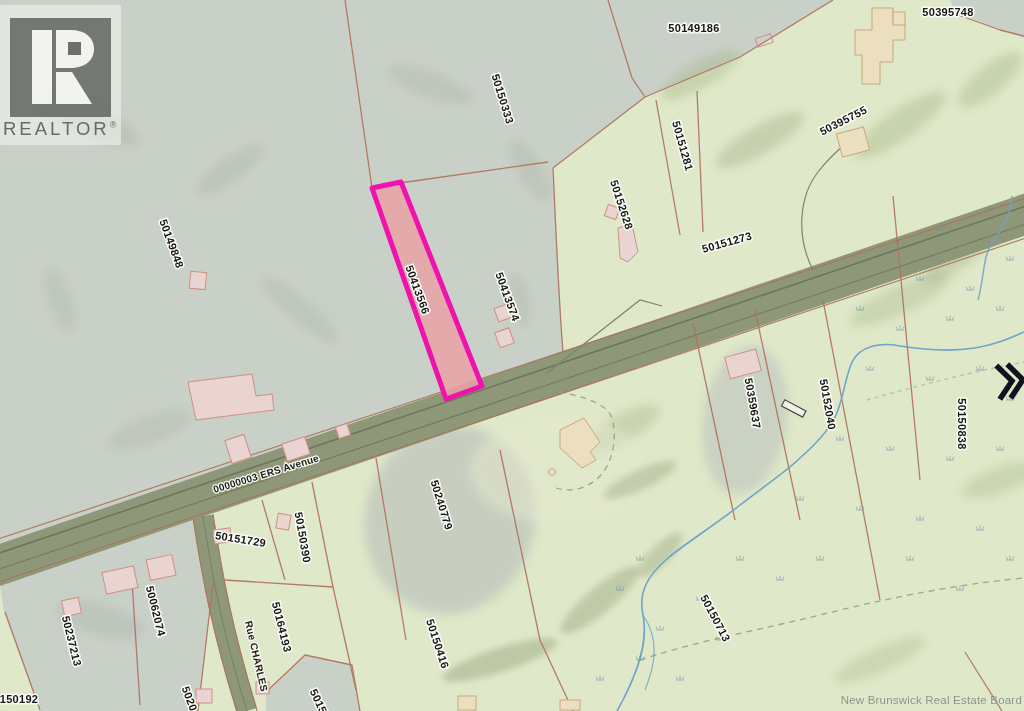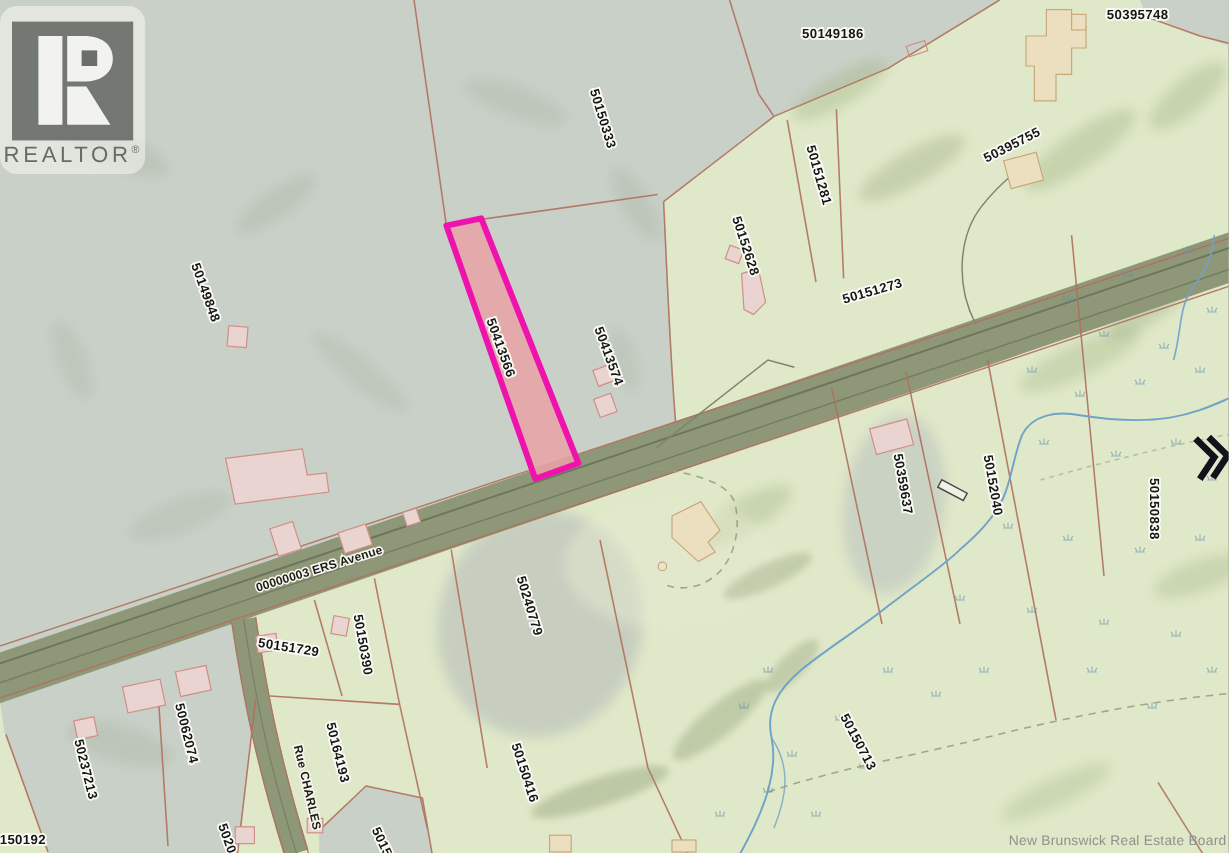--- a/index.html
+++ b/index.html
@@ -20,21 +20,21 @@
     font-size:10px;font-weight:700;fill:#1d1d18;
     stroke:#f6f6ee;stroke-width:2.6px;paint-order:stroke;
     letter-spacing:.2px;text-anchor:middle;
   }
   .attr-text{
     font-family:"Liberation Sans", sans-serif;
     font-size:11.5px;fill:#8e948b;text-anchor:end;letter-spacing:.2px;
   }
   .realtor-card{
     position:absolute;left:0;top:5px;width:121px;height:140px;
-    background:rgba(251,251,248,.5);border-radius:14px;z-index:5;
+    background:rgba(251,251,248,.5);border-radius:2px;z-index:5;
   }
   .r-box{
     position:absolute;left:10px;top:13px;width:101px;height:99px;
     background:rgba(106,111,105,.93);
   }
   .realtor-word{
     position:absolute;left:3px;top:113px;width:118px;
     font-size:18.5px;letter-spacing:3px;color:#676c67;font-weight:400;
     white-space:nowrap;
   }

